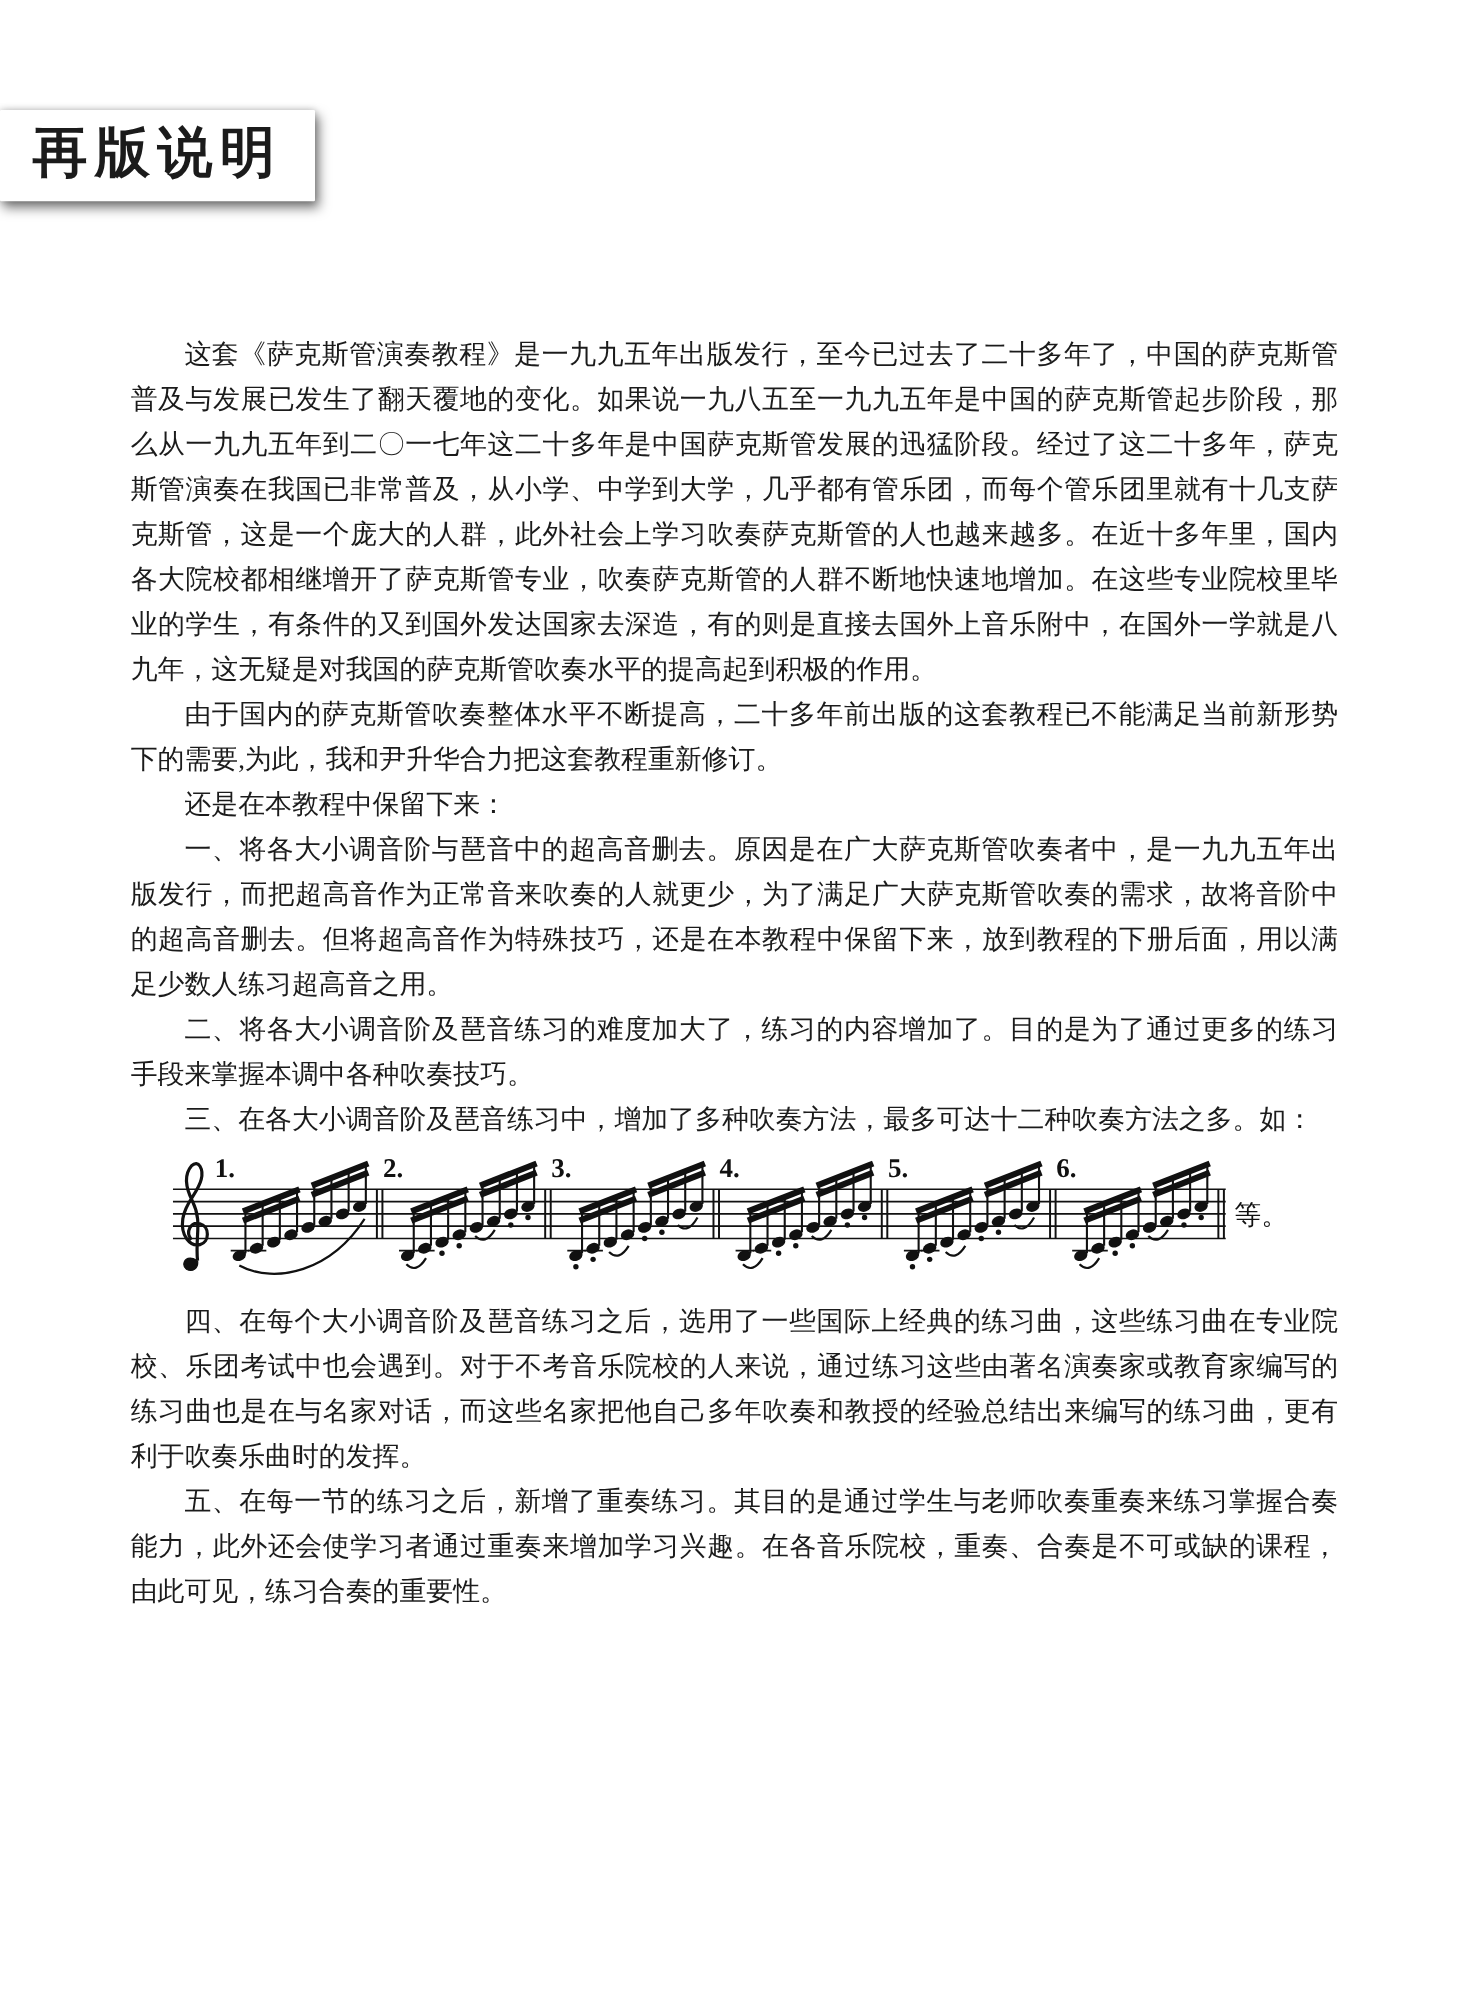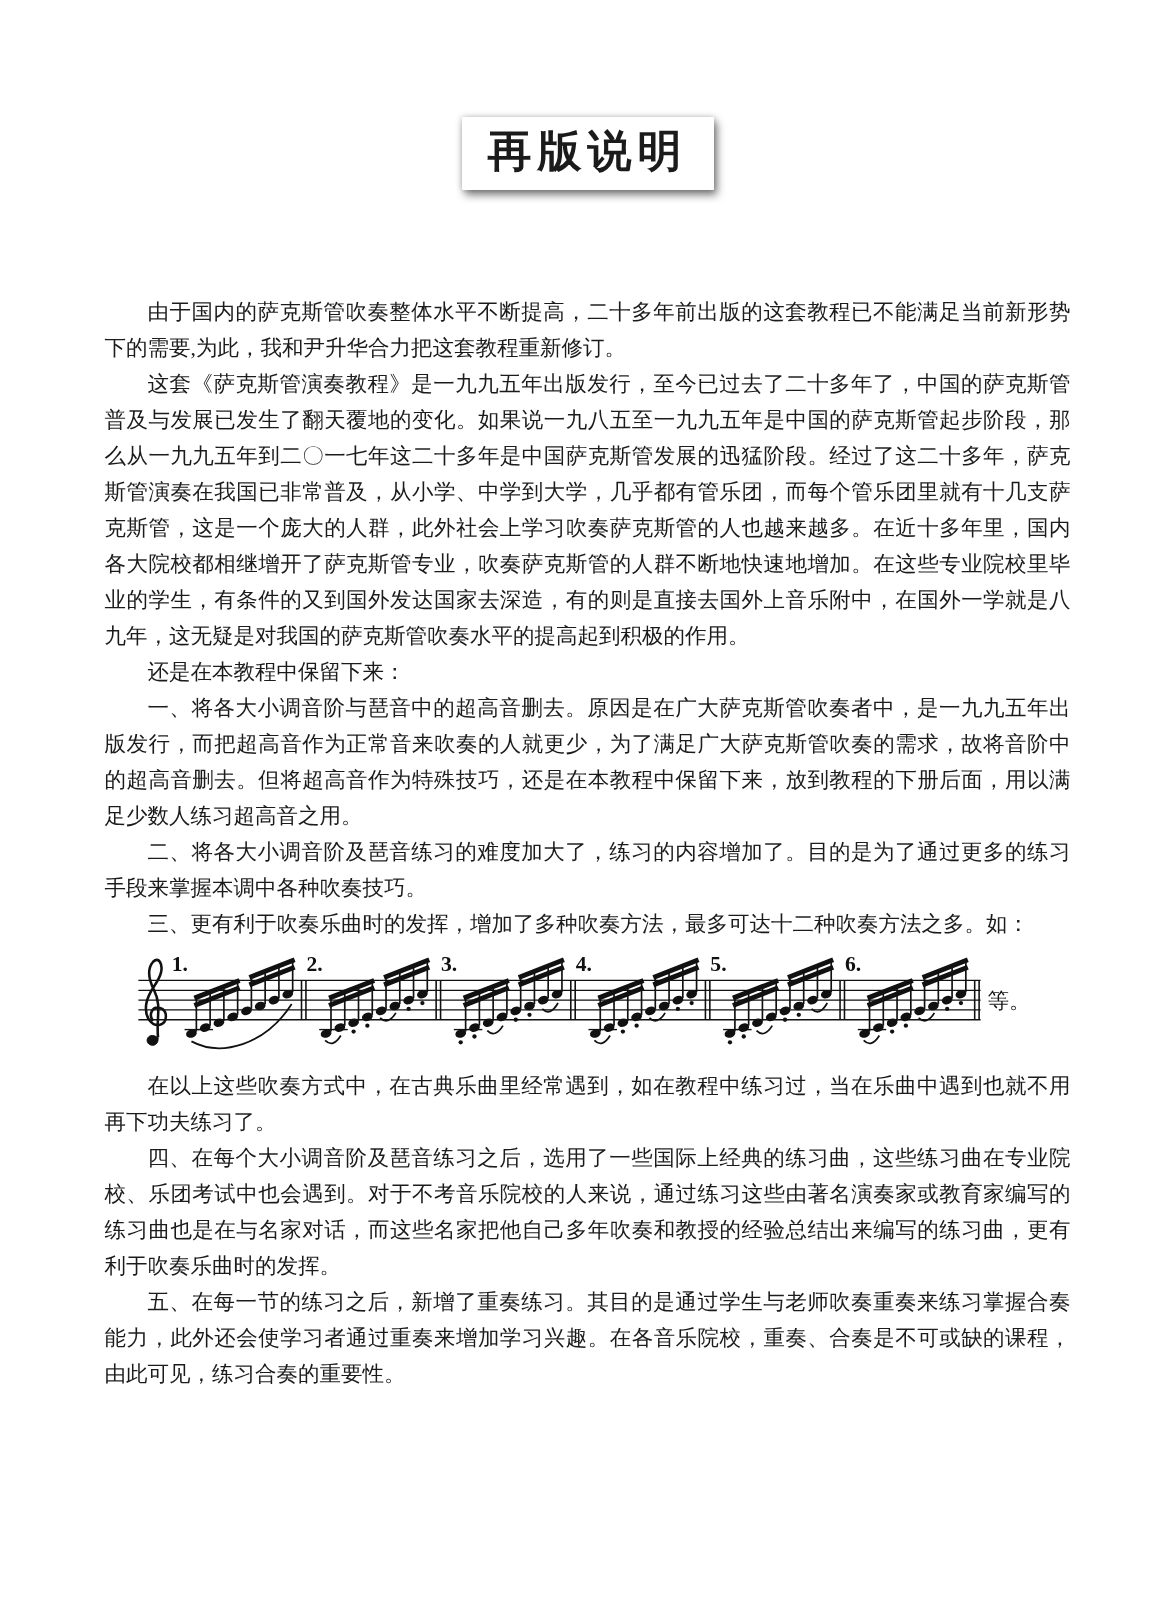--- a/index.html
+++ b/index.html
@@ -7,23 +7,23 @@
     position: relative;
     width: 1175px;
     height: 1600px;
     margin: 0 auto;
     background: #ffffff;
     overflow: hidden;
     font-family: "Liberation Serif", "DejaVu Serif", serif;
     color: #1b1b1b;
   }
   .title-wrap {
-    padding-top: 117px;
+    padding-top: 88px;
     display: flex;
-    justify-content: center;
+    justify-content: flex-start;
   }
   .title-box {
     background: #ffffff;
     padding: 5px 26px 9px 26px;
     box-shadow: 3px 5px 9px rgba(0,0,0,0.50), 0 0 6px rgba(0,0,0,0.22);
     border-radius: 1px;
   }
   .title-text {
     font-size: 44px;
     font-weight: bold;
@@ -63,26 +63,26 @@
 
 <div class="page">
 
   <div class="title-wrap">
     <div class="title-box">
       <span class="title-text">再版说明</span>
     </div>
   </div>
 
   <div class="body-text">
+    <p>这套《萨克斯管演奏教程》是一九九五年出版发行，至今已过去了二十多年了，中国的萨克斯管普及与发展已发生了翻天覆地的变化。如果说一九八五至一九九五年是中国的萨克斯管起步阶段，那么从一九九五年到二〇一七年这二十多年是中国萨克斯管发展的迅猛阶段。经过了这二十多年，萨克斯管演奏在我国已非常普及，从小学、中学到大学，几乎都有管乐团，而每个管乐团里就有十几支萨克斯管，这是一个庞大的人群，此外社会上学习吹奏萨克斯管的人也越来越多。在近十多年里，国内各大院校都相继增开了萨克斯管专业，吹奏萨克斯管的人群不断地快速地增加。在这些专业院校里毕业的学生，有条件的又到国外发达国家去深造，有的则是直接去国外上音乐附中，在国外一学就是八九年，这无疑是对我国的萨克斯管吹奏水平的提高起到积极的作用。</p>
     <p>由于国内的萨克斯管吹奏整体水平不断提高，二十多年前出版的这套教程已不能满足当前新形势下的需要,为此，我和尹升华合力把这套教程重新修订。</p>
-    <p>这套《萨克斯管演奏教程》是一九九五年出版发行，至今已过去了二十多年了，中国的萨克斯管普及与发展已发生了翻天覆地的变化。如果说一九八五至一九九五年是中国的萨克斯管起步阶段，那么从一九九五年到二〇一七年这二十多年是中国萨克斯管发展的迅猛阶段。经过了这二十多年，萨克斯管演奏在我国已非常普及，从小学、中学到大学，几乎都有管乐团，而每个管乐团里就有十几支萨克斯管，这是一个庞大的人群，此外社会上学习吹奏萨克斯管的人也越来越多。在近十多年里，国内各大院校都相继增开了萨克斯管专业，吹奏萨克斯管的人群不断地快速地增加。在这些专业院校里毕业的学生，有条件的又到国外发达国家去深造，有的则是直接去国外上音乐附中，在国外一学就是八九年，这无疑是对我国的萨克斯管吹奏水平的提高起到积极的作用。</p>
     <p>还是在本教程中保留下来：</p>
     <p>一、将各大小调音阶与琶音中的超高音删去。原因是在广大萨克斯管吹奏者中，是一九九五年出版发行，而把超高音作为正常音来吹奏的人就更少，为了满足广大萨克斯管吹奏的需求，故将音阶中的超高音删去。但将超高音作为特殊技巧，还是在本教程中保留下来，放到教程的下册后面，用以满足少数人练习超高音之用。</p>
     <p>二、将各大小调音阶及琶音练习的难度加大了，练习的内容增加了。目的是为了通过更多的练习手段来掌握本调中各种吹奏技巧。</p>
-    <p>三、更有利于吹奏乐曲时的发挥，增加了多种吹奏方法，最多可达十二种吹奏方法之多。如：</p>
+    <p>三、在各大小调音阶及琶音练习中，增加了多种吹奏方法，最多可达十二种吹奏方法之多。如：</p>
 
     <div class="music-figure">
       <svg width="968" height="118" viewBox="0 0 985 120" xmlns="http://www.w3.org/2000/svg">
         <defs>
 
           <g id="meas">
 
             <line x1="3" y1="84" x2="18" y2="84" stroke="#111" stroke-width="1.4"></line>
             <line x1="17" y1="84" x2="32" y2="84" stroke="#111" stroke-width="1.4"></line>
 
@@ -175,18 +175,17 @@
         <text class="mlabel" x="207" y="24">2.</text>
         <text class="mlabel" x="344" y="24">3.</text>
         <text class="mlabel" x="481" y="24">4.</text>
         <text class="mlabel" x="618" y="24">5.</text>
         <text class="mlabel" x="755" y="24">6.</text>
 
         <text class="metc" x="900" y="62">等。</text>
       </svg>
     </div>
 
-    <p>在以上这些吹奏方式中，在古典乐曲里经常遇到，如在教程中练习过，当在乐曲中遇到也就不用再下功夫练习了。</p>
     <p>四、在每个大小调音阶及琶音练习之后，选用了一些国际上经典的练习曲，这些练习曲在专业院校、乐团考试中也会遇到。对于不考音乐院校的人来说，通过练习这些由著名演奏家或教育家编写的练习曲也是在与名家对话，而这些名家把他自己多年吹奏和教授的经验总结出来编写的练习曲，更有利于吹奏乐曲时的发挥。</p>
     <p>五、在每一节的练习之后，新增了重奏练习。其目的是通过学生与老师吹奏重奏来练习掌握合奏能力，此外还会使学习者通过重奏来增加学习兴趣。在各音乐院校，重奏、合奏是不可或缺的课程，由此可见，练习合奏的重要性。</p>
   </div>
 
 </div>
 
 </body></html>

